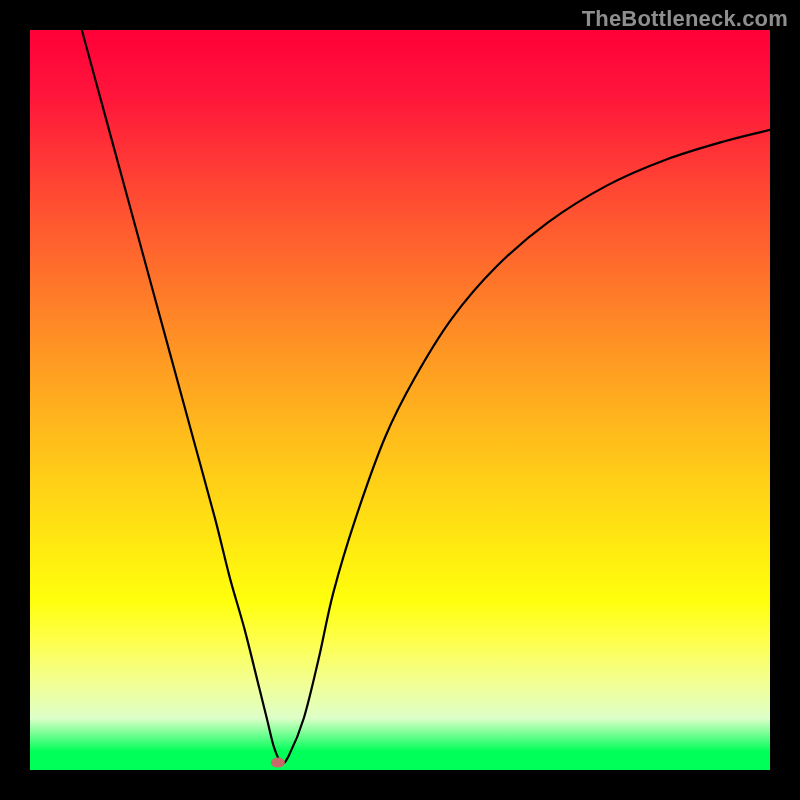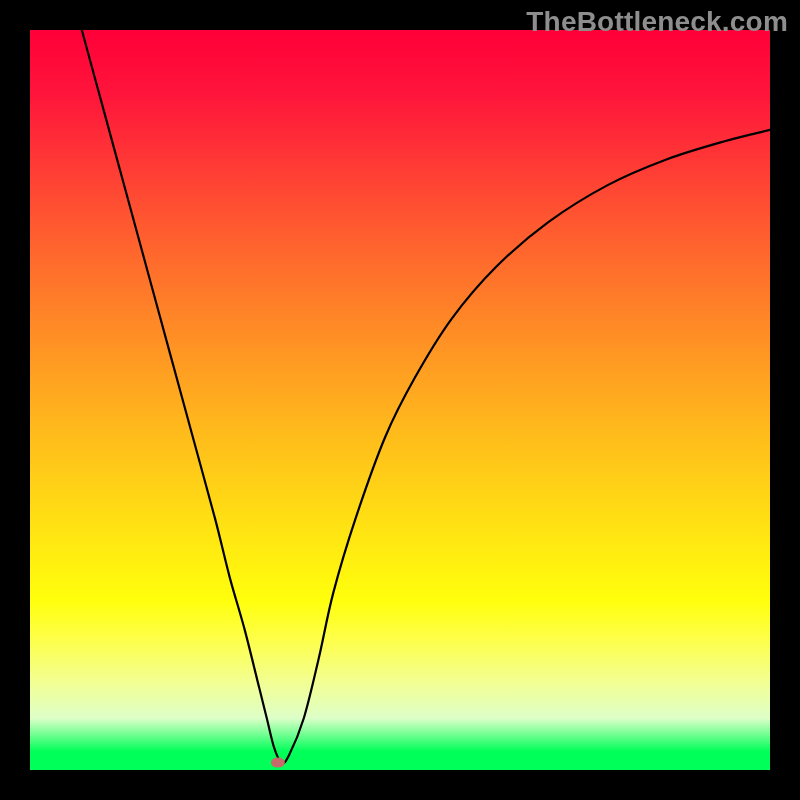--- a/index.html
+++ b/index.html
@@ -52,21 +52,21 @@
   }
   .marker {
     fill: #c76a6a;
     stroke: none;
   }
   .attribution {
     position: absolute;
     top: 6px;
     right: 12px;
     font-family: Arial, Helvetica, sans-serif;
-    font-size: 28px;
+    font-size: 22px;
     font-weight: 600;
     color: #8e8e8e;
     letter-spacing: 0.2px;
   }
 </style>
 </head>
 <body>
 
 <div id="container">
   <div id="plot-area">

